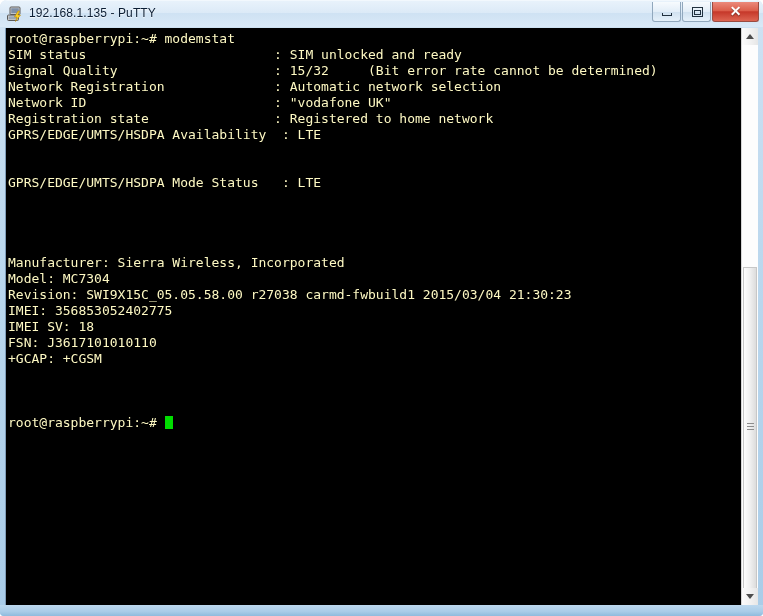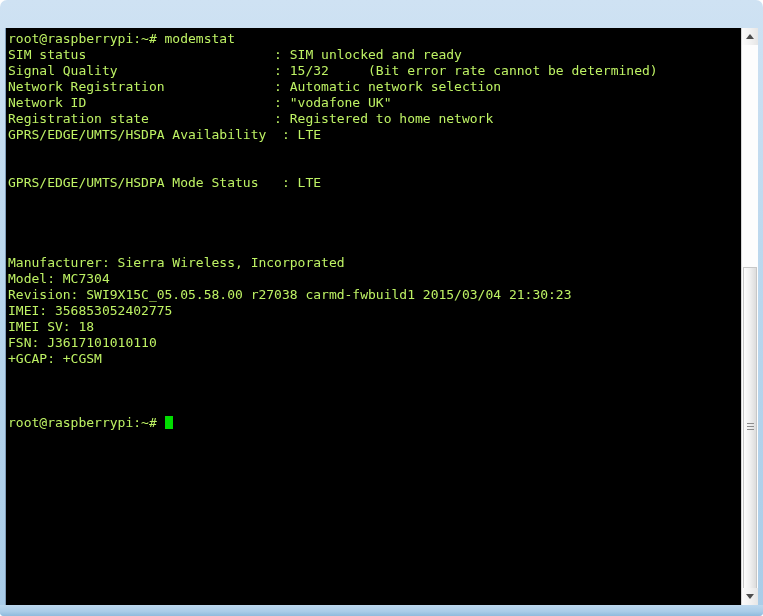--- a/index.html
+++ b/index.html
@@ -152,21 +152,21 @@
   }
 
   #term-text {
     position: absolute;
     left: 2px;
     top: 3px;
     margin: 0;
     font-family: "DejaVu Sans Mono", "Liberation Mono", monospace;
     font-size: 13px;
     line-height: 16px;
-    color: #bef264;
+    color: #fef9c3;
     white-space: pre;
     letter-spacing: 0px;
   }
   #cursor {
     display: inline-block;
     width: 8px;
     height: 13px;
     background: #00dd00;
     vertical-align: -2px;
   }
@@ -248,20 +248,48 @@
     width: 763px;
     height: 11px;
     background: linear-gradient(to bottom, #bcd8ee 0%, #a9cce8 60%, #8fbbdd 100%);
   }
 </style>
 </head>
 <body>
 
 <div id="window">
 
+  <div id="titlebar">
+    <div id="titlebar-inner">
+
+      <svg id="app-icon" viewBox="0 0 18 18">
+        <rect x="4" y="2" width="10" height="7.5" rx="1" fill="#d8d8d8" stroke="#5a5a5a" stroke-width="1"></rect>
+        <rect x="5.2" y="3.2" width="7.6" height="5.1" fill="#7f8fa6"></rect>
+        <rect x="1.5" y="10" width="11" height="5.5" rx="1" fill="#c9c9c9" stroke="#5a5a5a" stroke-width="1"></rect>
+        <rect x="2.8" y="11.4" width="8.4" height="2.8" fill="#9aa7b5"></rect>
+        <polygon points="12,6 8.5,12 11,12 9.5,16.5 14.5,10 11.8,10 13.6,6" fill="#ffd21e" stroke="#b8860b" stroke-width="0.6"></polygon>
+      </svg>
+
+      <div id="title-text">192.168.1.135 - PuTTY</div>
+
+      <div id="winbtns">
+        <div class="winbtn">
+          <span class="glyph-min"></span>
+        </div>
+        <div class="winbtn">
+          <span class="glyph-max-outer"></span>
+          <span class="glyph-max-inner"></span>
+        </div>
+        <div class="winbtn close">
+          <span class="glyph-close">✕</span>
+        </div>
+      </div>
+
+    </div>
+  </div>
 
   <div id="client">
 
     <div id="terminal">
       <pre id="term-text">root@raspberrypi:~# modemstat
 SIM status                        : SIM unlocked and ready
 Signal Quality                    : 15/32     (Bit error rate cannot be determined)
 Network Registration              : Automatic network selection
 Network ID                        : "vodafone UK"
 Registration state                : Registered to home network

